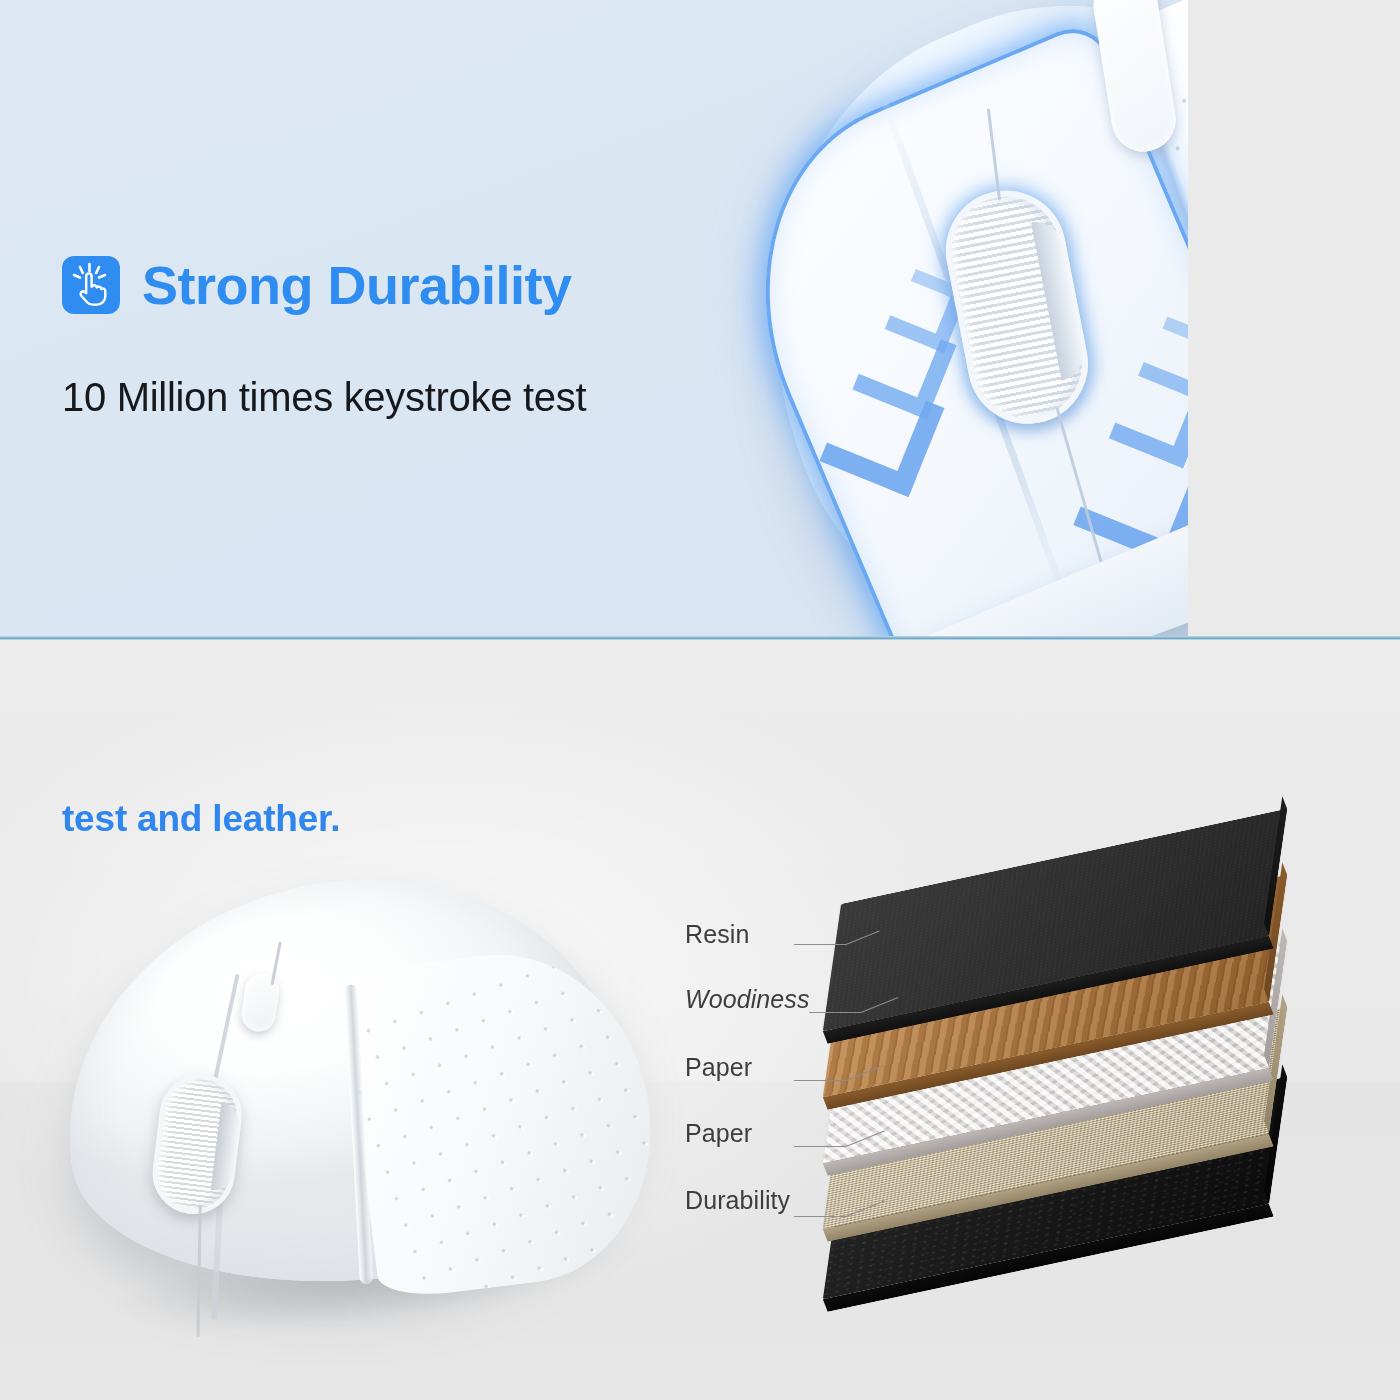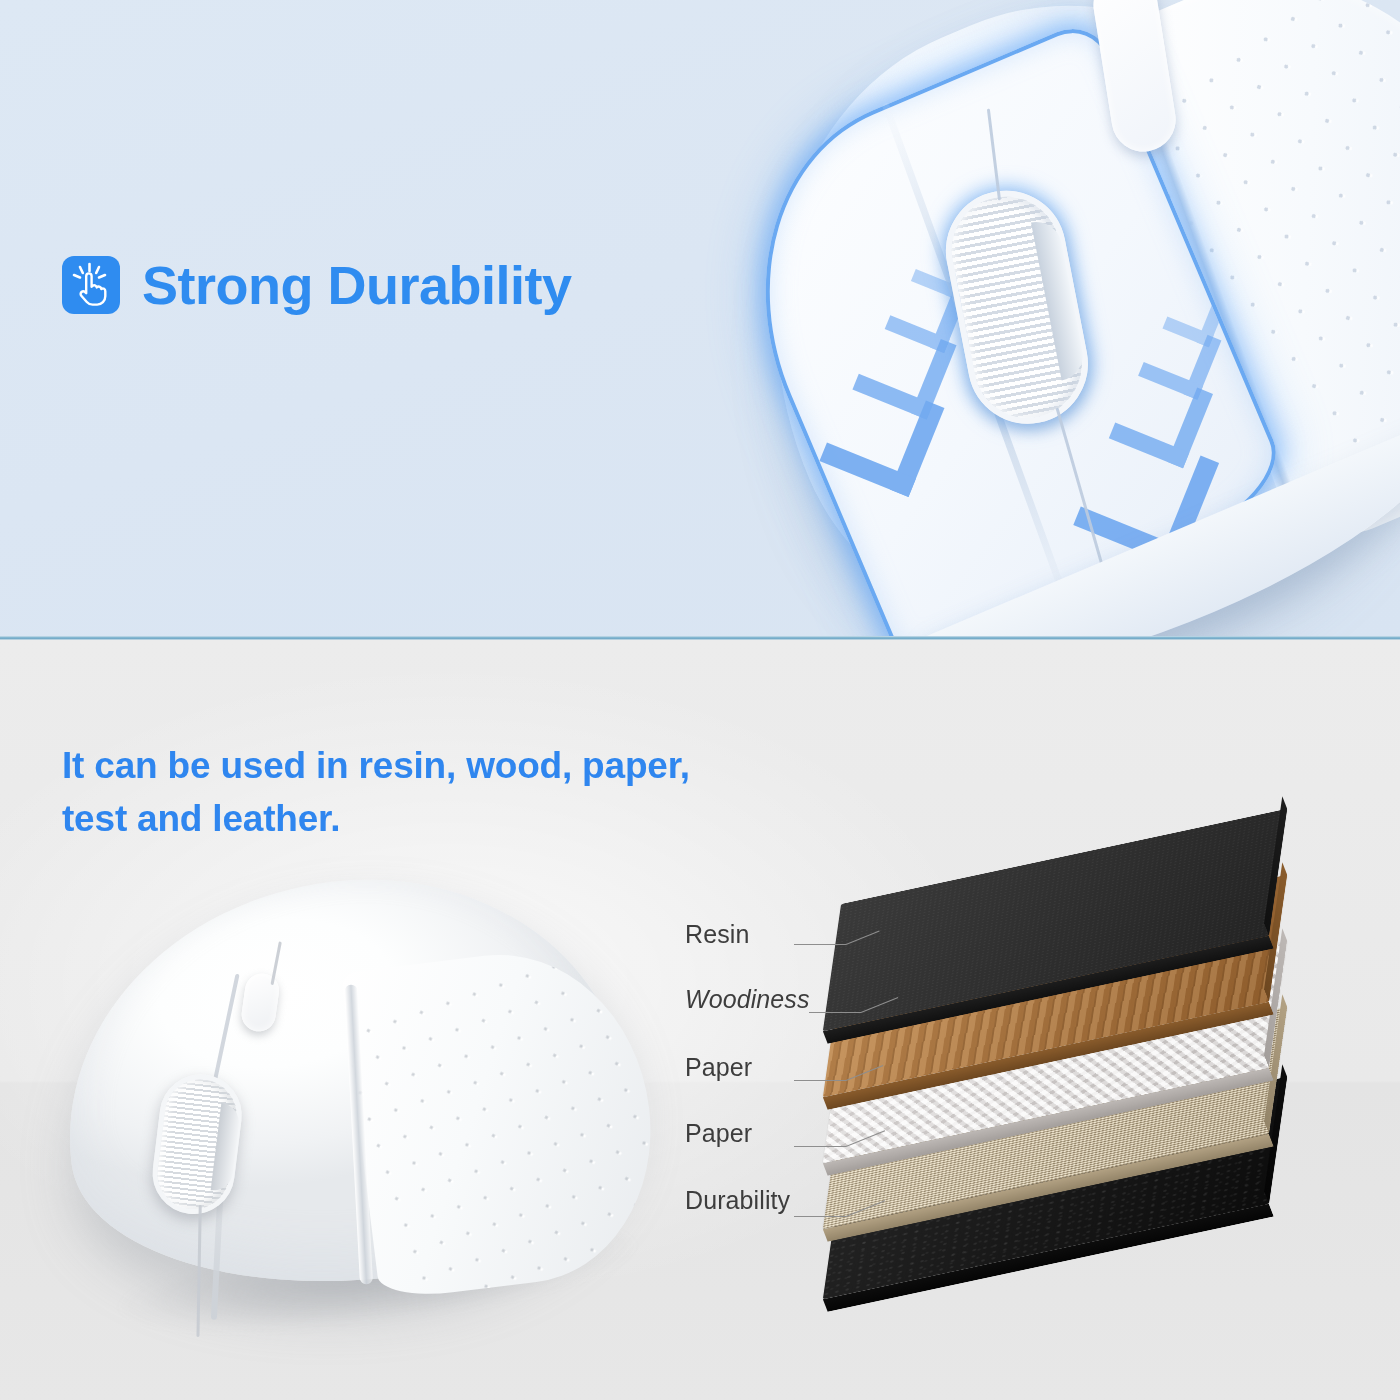--- a/index.html
+++ b/index.html
@@ -4,21 +4,21 @@
 <title>Product Feature Page</title>
 <style>
   * { margin:0; padding:0; box-sizing:border-box; }
   html,body { width:1400px; height:1400px; overflow:hidden; }
   body { font-family:"Liberation Sans", sans-serif; background:#eaeaea; }
 
   #page { position:relative; width:1400px; height:1400px; }
 
   
   #top-panel{
-    position:absolute; left:0; top:0; width:1400px; height:638px;
+    position:absolute; left:0; top:0; width:1188px; height:638px;
     background:linear-gradient(160deg,#dde8f4 0%,#dbe6f3 45%,#d8e4f2 100%);
     overflow:hidden;
   }
   #top-divider{
     position:absolute; left:0; top:636px; width:1400px; height:4px;
     background:linear-gradient(180deg,#cfe0ec 0%,#7fb4cf 40%,#6fa8c6 60%,#d6e3ea 100%);
   }
 
   .feature-head{ position:absolute; left:62px; top:256px; display:flex; align-items:center; gap:22px; }
   .feature-icon{
@@ -351,28 +351,29 @@
           <path d="M17.2 14.3c0-1.6 1.2-2.9 2.7-2.9s2.7 1.3 2.7 2.9v10.5
                    c1.1-1.4 2.3-1.7 3.4-1.4 1 .3 1.6 1.1 1.7 2.1
                    .9-.9 2.1-1.1 3.1-.7.9.4 1.5 1.2 1.5 2.2
                    .9-.7 2-.7 2.8-.2.8.5 1.2 1.4 1.2 2.4v5.1
                    c0 4.6-3.6 8.3-8.1 8.3h-4.6c-2.2 0-4.3-.9-5.8-2.6
                    l-5.5-6.2c-1-1.1-.9-2.8.2-3.8 1-.9 2.6-.9 3.6.1l1.1 1.1V14.3z" fill="none" stroke="#ffffff" stroke-width="2.4" stroke-linejoin="round"></path>
         </svg>
       </div>
       <div class="feature-title">Strong Durability</div>
     </div>
+    <div class="feature-sub">10 Million times keystroke test</div>
 
   </section>
   <div id="top-divider"></div>
 
   <section id="bottom-panel"></section>
 
   <div class="usage-head">
-    <span>It can be used in resin, wood, paper,</span><br>
+    <br>
     <span>test and leather.</span>
   </div>
 
   <div id="mouse-iso">
     <div class="mi-shadow"></div>
     <div class="mi-body"></div>
     <div class="mi-right">
       <div class="mi-grip"></div>
     </div>
     <div class="mi-rail"></div>

